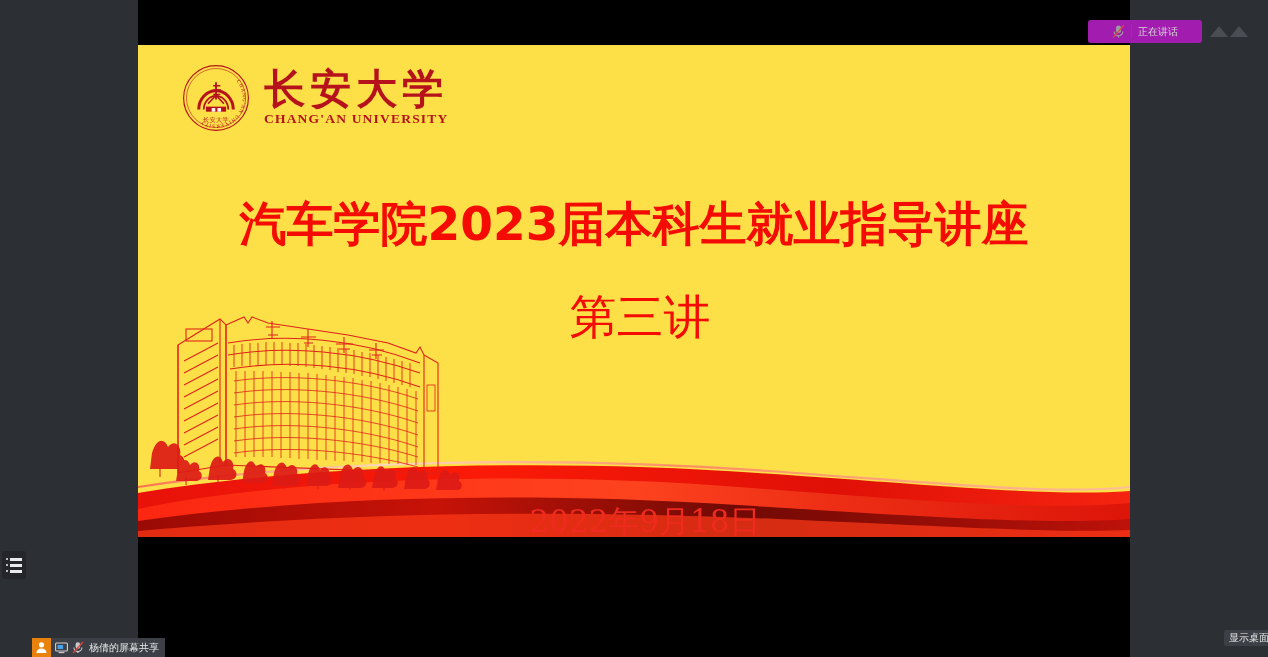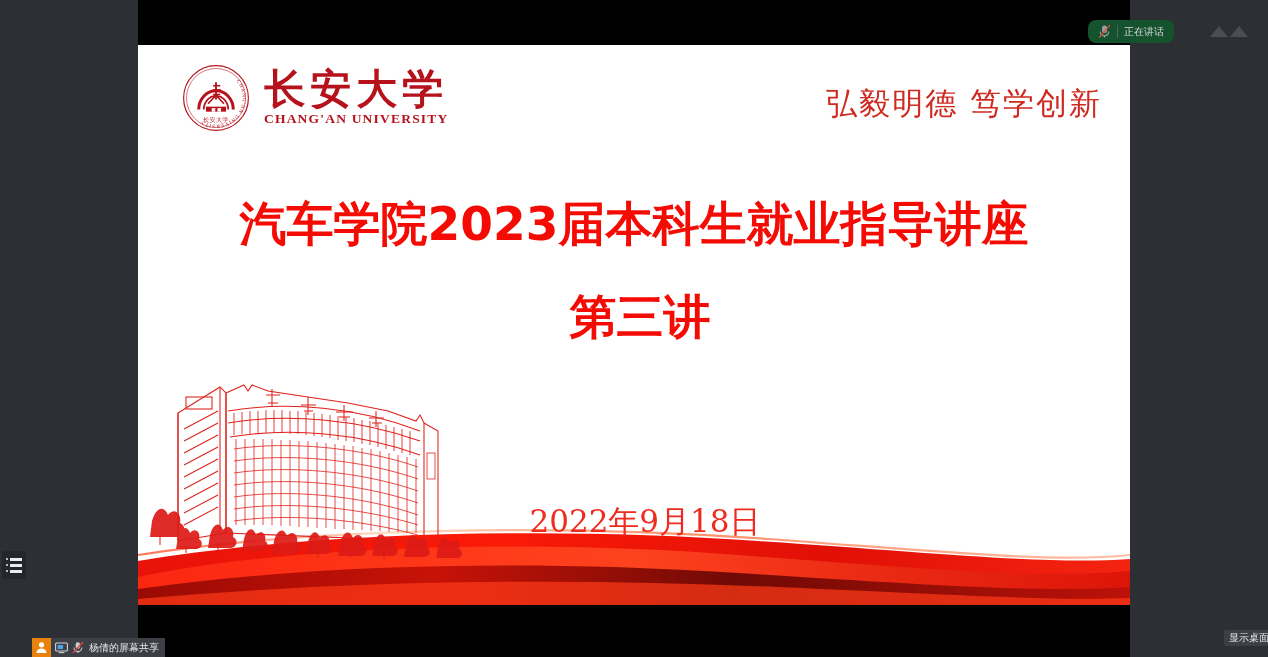--- a/index.html
+++ b/index.html
@@ -46,23 +46,23 @@
     position: absolute; left: 138px; top: 605px;
     width: 992px; height: 52px;
     background: #000;
   }
 
   
   .top-toolbar {
     position: absolute; left: 1088px; top: 20px;
     height: 23px;
     display: flex; align-items: center;
-    background: #14532d;
-    border-radius: 8px;
-    padding: 0 10px;
+    background: #a21caf;
+    border-radius: 3px;
+    padding: 0 24px;
     gap: 6px;
   }
   .mic-muted-icon {
     position: relative;
     width: 13px; height: 15px;
     display: inline-block;
   }
   .mic-muted-icon svg { display: block; }
   .tb-divider {
     width: 1px; height: 13px;
@@ -133,22 +133,22 @@
     padding: 3px 5px;
     color: #e6e7e9;
     font-size: 10px;
     line-height: 1;
     white-space: nowrap;
   }
 
   
   .slide {
     position: absolute; left: 138px; top: 45px;
-    width: 992px; height: 560px;
-    background: #ffffff;
+    width: 992px; height: 492px;
+    background: #fde047;
     overflow: hidden;
   }
 
   
   .logo-block {
     position: absolute; left: 42px; top: 17px;
     display: flex; align-items: center;
   }
   .emblem { width: 72px; height: 72px; }
   .wordmark {
@@ -193,21 +193,21 @@
     line-height: 1;
     color: #f40b04;
     letter-spacing: 0px;
     padding-left: 0;
     white-space: nowrap;
   }
   .title-sub {
     position: absolute; left: 0; right: 0; top: 248px;
     text-align: center;
     font-family: "DejaVu Sans", "Liberation Sans", sans-serif;
-    font-weight: bold;
+    font-weight: normal;
     font-size: 47px;
     line-height: 1;
     color: #f40b04;
     padding-left: 12px;
     white-space: nowrap;
   }
   .slide-date {
     position: absolute; left: 0; right: 0; top: 418px;
     text-align: center;
     font-family: "DejaVu Serif", "Liberation Serif", serif;
@@ -364,21 +364,20 @@
         <rect x="44" y="64" width="5" height="5" fill="#fdf6f4"></rect>
         <rect x="52" y="64" width="5" height="5" fill="#fdf6f4"></rect>
         <text x="50" y="83" text-anchor="middle" font-family="'DejaVu Serif',serif" font-size="8.5" fill="#b5121b" letter-spacing="0.5">长安大学</text>
       </svg>
       <div class="wordmark">
         <div class="wordmark-cn">长安大学</div>
         <div class="wordmark-en">CHANG'AN UNIVERSITY</div>
       </div>
     </div>
 
-    <div class="motto">弘毅明德 笃学创新</div>
 
     <div class="title-main">汽车学院2023届本科生就业指导讲座</div>
     <div class="title-sub">第三讲</div>
     <div class="slide-date">2022年9月18日</div>
   </div>
 
   <div class="top-toolbar">
     <span class="mic-muted-icon">
       <svg width="13" height="15" viewBox="0 0 13 15">
         <rect x="4" y="1.5" width="5" height="7.5" rx="2.5" fill="#9a9ca1"></rect>

